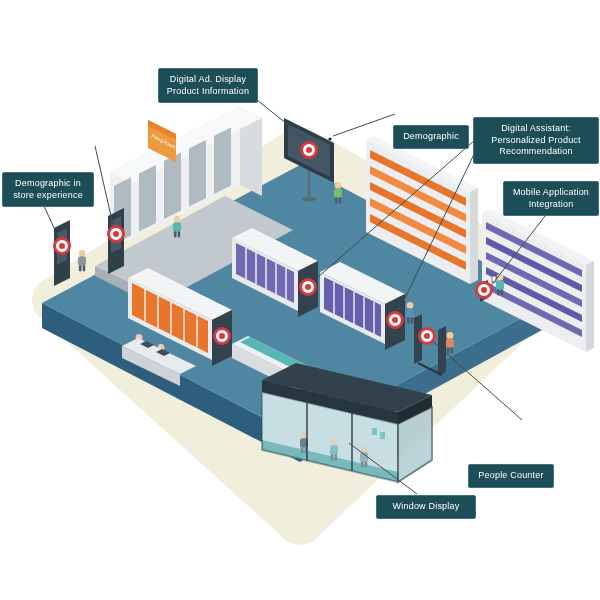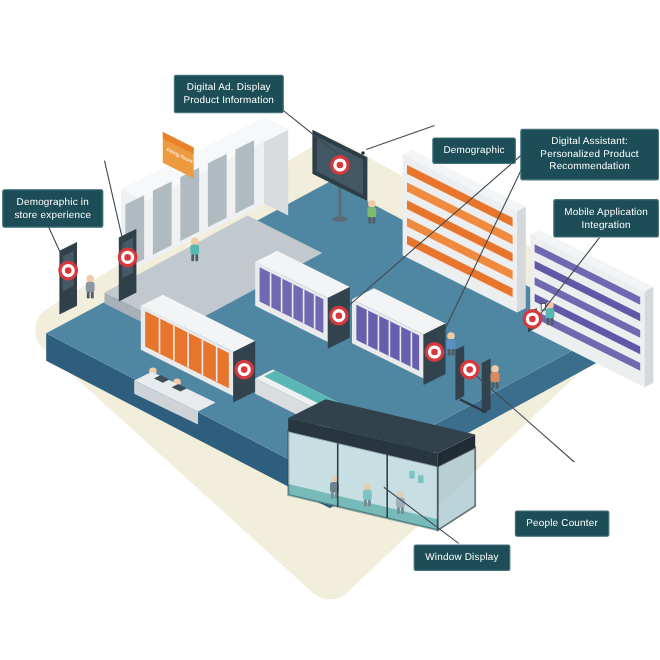--- a/index.html
+++ b/index.html
@@ -231,15 +231,15 @@
 <div class="callout" style="left:2px;top:172px;width:92px;">Demographic in store experience</div>
 
 <div class="callout" style="left:393px;top:101px;width:76px;margin-top:24px;">Demographic</div>
 
 <div class="callout" style="left:473px;top:117px;width:126px;">Digital Assistant: Personalized Product Recommendation</div>
 
 <div class="callout" style="left:503px;top:181px;width:96px;">Mobile Application Integration</div>
 
 <div class="callout" style="left:468px;top:420px;width:86px;margin-top:44px;">People Counter</div>
 
-<div class="callout" style="left:376px;top:495px;width:88px;">Window Display</div>
+<div class="callout" style="left:376px;top:495px;width:100px;">Window Display</div>
 
 </div>
 
 </body></html>

